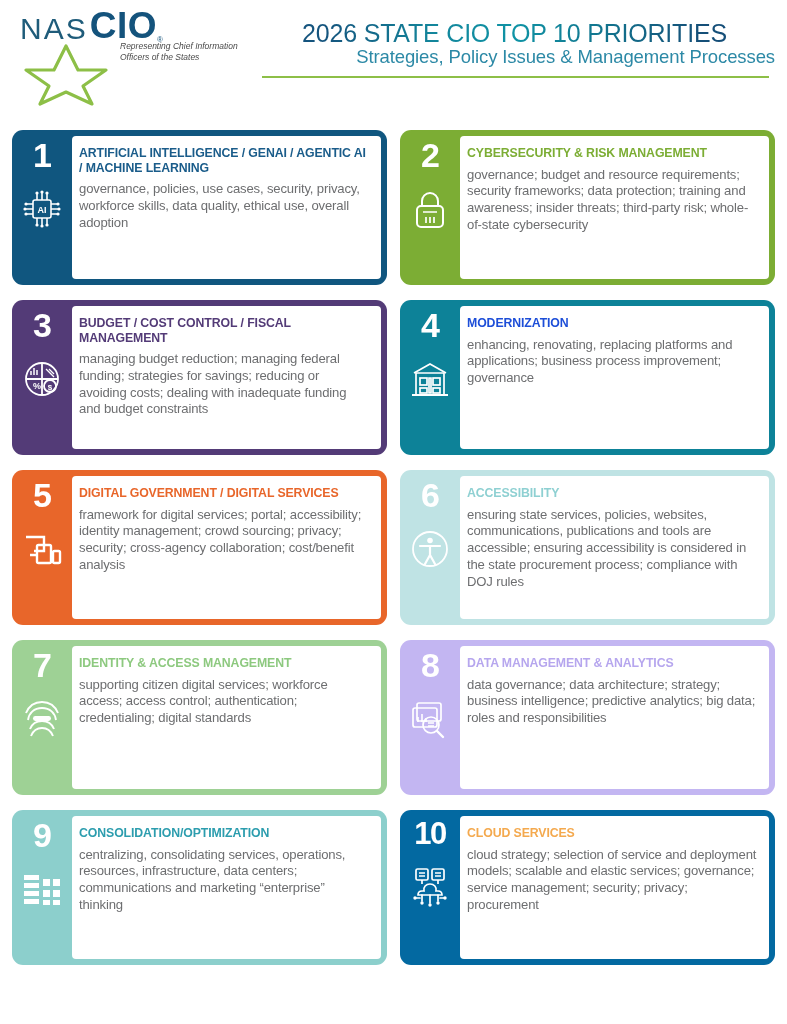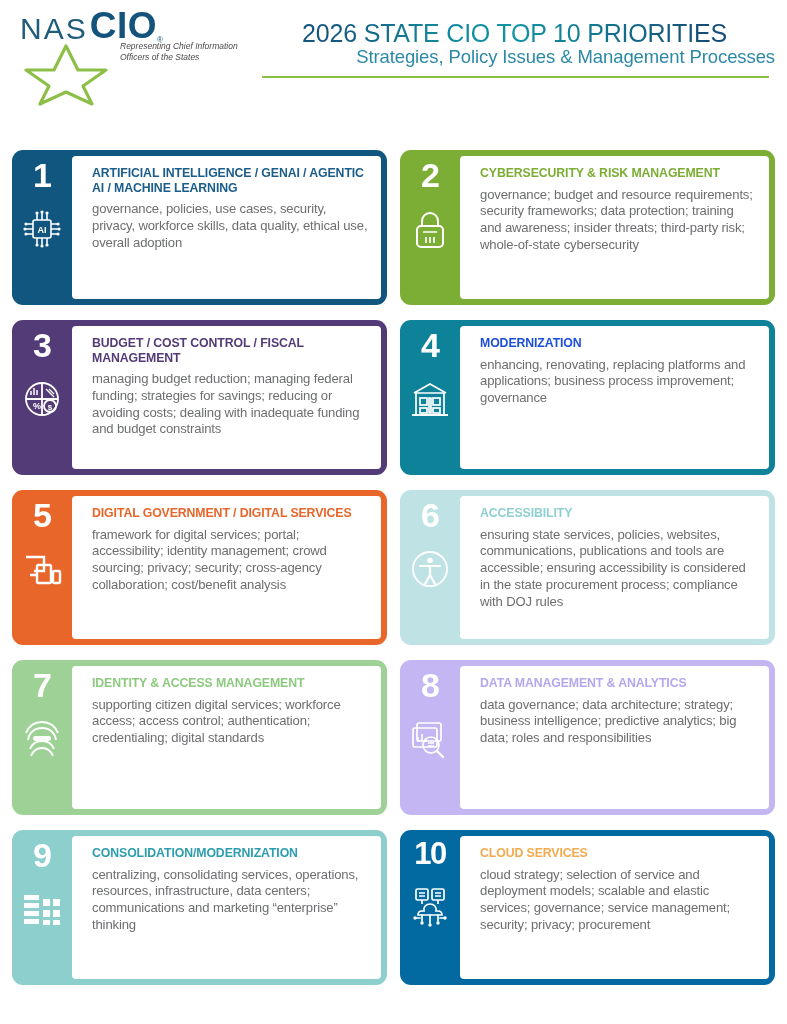--- a/index.html
+++ b/index.html
@@ -6,21 +6,21 @@
   html, body {
     width: 787px; height: 1024px;
     background: #ffffff;
     font-family: "Liberation Sans", sans-serif;
     overflow: hidden;
   }
   .page { width: 787px; height: 1024px; position: relative; padding: 0 12px; }
 
   
   .header {
-    height: 150px;
+    height: 130px;
     display: flex;
     align-items: flex-start;
     padding-top: 14px;
   }
   .logo-block { width: 232px; flex: 0 0 232px; position: relative; padding-left: 8px; }
   .logo-word { display: flex; align-items: flex-end; height: 30px; }
   .logo-nas {
     font-size: 30px; font-weight: 400; letter-spacing: 2px;
     color: #1F5C7A; font-family: "Liberation Sans", sans-serif; line-height: 1;
   }
@@ -75,21 +75,21 @@
   }
   .card-num.wide { font-size: 31px; letter-spacing: -1.5px; }
   .card-icon {
     margin-top: 14px; width: 46px; height: 46px;
     display: flex; align-items: center; justify-content: center;
   }
   .card-body {
     flex: 1; background: #ffffff;
     margin: 6px 6px 6px 0;
     border-radius: 4px;
-    padding: 10px 11px 8px 20px;
+    padding: 10px 11px 8px 7px;
     display: flex; flex-direction: column;
   }
   .card-title {
     font-size: 12.3px; font-weight: bold; line-height: 1.18;
     letter-spacing: -0.1px; margin-bottom: 6px;
   }
   .card-desc {
     font-size: 13.1px; line-height: 1.28; color: #6D6E70;
     letter-spacing: -0.15px;
   }
@@ -296,21 +296,21 @@
             <rect x="23" y="10" width="7" height="7"></rect>
               <rect x="33" y="10" width="7" height="7"></rect>
             <rect x="23" y="21" width="7" height="7"></rect>
               <rect x="33" y="21" width="7" height="7"></rect>
             <rect x="23" y="31" width="7" height="5"></rect>
               <rect x="33" y="31" width="7" height="5"></rect>
           </svg>
         </div>
       </div>
       <div class="card-body">
-        <div class="card-title" style="color:#2C9DAE">CONSOLIDATION/MODERNIZATION</div>
+        <div class="card-title" style="color:#2C9DAE">CONSOLIDATION/OPTIMIZATION</div>
         <div class="card-desc">centralizing, consolidating services, operations, resources, infrastructure, data centers; communications and marketing “enterprise” thinking</div>
       </div>
     </div>
 
     <div class="card" style="background:#0369a1">
       <div class="card-side">
         <div class="card-num wide">10</div>
         <div class="card-icon">
           <svg width="44" height="42" viewBox="0 0 44 42" fill="none" stroke="#fff" stroke-width="1.7">
             <rect x="8" y="4" width="12" height="11" rx="1.5"></rect>

